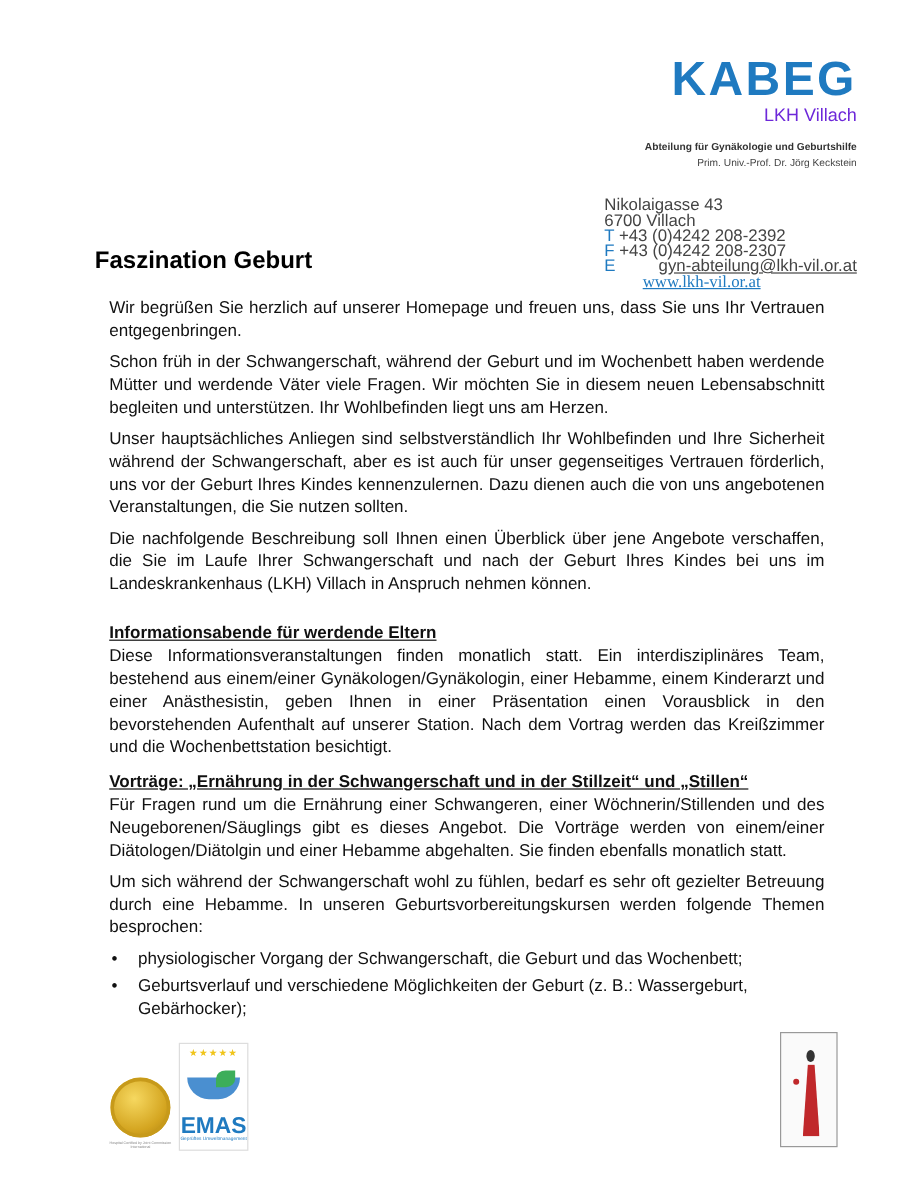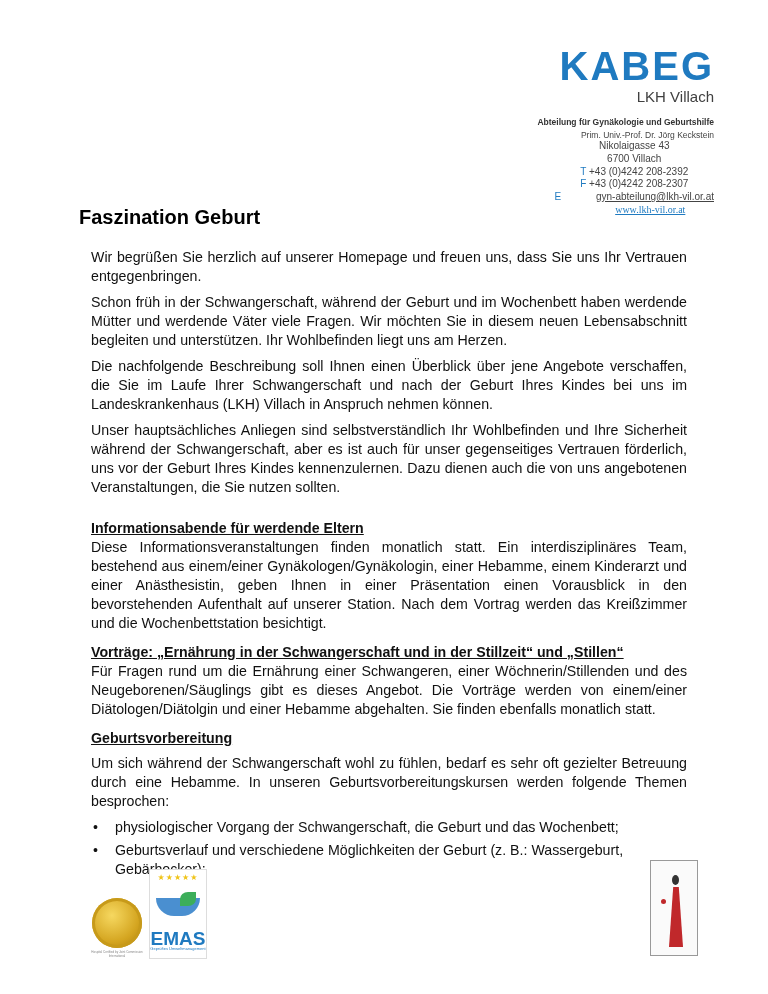--- a/index.html
+++ b/index.html
@@ -1,21 +1,21 @@
 <!DOCTYPE html>
 <html><head>
 <meta charset="utf-8">
 <style>
   html, body { margin:0; padding:0; background:#ffffff; }
   body { width:768px; height:994px; position:relative; overflow:hidden; font-family:"Liberation Sans", sans-serif; color:#000; }
   .logo { position:absolute; top:46px; right:54px; font-family:"Liberation Sans", sans-serif; font-weight:bold; font-size:40px; letter-spacing:2px; color:#1f7ac0; line-height:40px; }
-  .logo-sub { position:absolute; top:88px; right:54px; font-size:15px; color:#404040; }
+  .logo-sub { position:absolute; top:88px; right:54px; font-size:15px; color:#6d28d9; }
   .dept { position:absolute; top:116px; right:54px; font-size:8.5px; text-align:right; line-height:13px; color:#444; }
   .dept .b { font-weight:bold; color:#333; }
-  .addr { position:absolute; top:140px; right:54px; font-size:10px; text-align:center; line-height:12.8px; color:#444; }
+  .addr { position:absolute; top:164px; right:54px; font-size:14px; text-align:left; line-height:12.8px; color:#444; }
   .addr .k { color:#1f7ac0; }
   .addr a { color:#444; text-decoration:underline;padding-left:32px; }
   .addr a.web { color:#1f7ac0; font-family:"Liberation Serif", serif; }
   h1 { position:absolute; top:206px; left:79px; margin:0; font-size:20px; font-weight:bold; }
   .content { position:absolute; top:248px; left:91px; width:596px; font-size:14.2px; line-height:19px; color:#111; }
   .content p { margin:0 0 7px 0; text-align:justify; }
   .content .sec { margin-top:22px; }
   .content h2 { margin:0; font-size:14.2px; font-weight:bold; text-decoration:underline; font-family:"Liberation Sans", sans-serif; }
   .content h2.gap { margin-top:10px; }
   ul { margin:2px 0 0 0; padding:0; list-style:none; }
@@ -50,33 +50,32 @@
   <div><span class="k">F</span> <span>+43 (0)4242 208-2307</span></div>
   <div><span class="k">E</span> <a>gyn-abteilung@lkh-vil.or.at</a></div>
   <div><a class="web">www.lkh-vil.or.at</a></div>
 </div>
 
 <h1>Faszination Geburt</h1>
 
 <div class="content">
   <p>Wir begrüßen Sie herzlich auf unserer Homepage und freuen uns, dass Sie uns Ihr Vertrauen entgegenbringen.</p>
   <p>Schon früh in der Schwangerschaft, während der Geburt und im Wochenbett haben werdende Mütter und werdende Väter viele Fragen. Wir möchten Sie in diesem neuen Lebensabschnitt begleiten und unterstützen. Ihr Wohlbefinden liegt uns am Herzen.</p>
+  <p>Unser hauptsächliches Anliegen sind selbstverständlich Ihr Wohlbefinden und Ihre Sicherheit während der Schwangerschaft, aber es ist auch für unser gegenseitiges Vertrauen förderlich, uns vor der Geburt Ihres Kindes kennenzulernen. Dazu dienen auch die von uns angebotenen Veranstaltungen, die Sie nutzen sollten.</p>
   <p>Die nachfolgende Beschreibung soll Ihnen einen Überblick über jene Angebote verschaffen, die Sie im Laufe Ihrer Schwangerschaft und nach der Geburt Ihres Kindes bei uns im Landeskrankenhaus (LKH) Villach in Anspruch nehmen können.</p>
-  <p>Unser hauptsächliches Anliegen sind selbstverständlich Ihr Wohlbefinden und Ihre Sicherheit während der Schwangerschaft, aber es ist auch für unser gegenseitiges Vertrauen förderlich, uns vor der Geburt Ihres Kindes kennenzulernen. Dazu dienen auch die von uns angebotenen Veranstaltungen, die Sie nutzen sollten.</p>
 
   <div class="sec">
     <h2>Informationsabende für werdende Eltern</h2>
     <p>Diese Informationsveranstaltungen finden monatlich statt. Ein interdisziplinäres Team, bestehend aus einem/einer Gynäkologen/Gynäkologin, einer Hebamme, einem Kinderarzt und einer Anästhesistin, geben Ihnen in einer Präsentation einen Vorausblick in den bevorstehenden Aufenthalt auf unserer Station. Nach dem Vortrag werden das Kreißzimmer und die Wochenbettstation besichtigt.</p>
   </div>
   <div>
     <h2 class="gap">Vorträge: „Ernährung in der Schwangerschaft und in der Stillzeit“ und „Stillen“</h2>
     <p>Für Fragen rund um die Ernährung einer Schwangeren, einer Wöchnerin/Stillenden und des Neugeborenen/Säuglings gibt es dieses Angebot. Die Vorträge werden von einem/einer Diätologen/Diätolgin und einer Hebamme abgehalten. Sie finden ebenfalls monatlich statt.</p>
   </div>
   <div>
-    <h2 class="gap" style="margin-bottom:6px">Geburtsvorbereitung</h2>
     <p>Um sich während der Schwangerschaft wohl zu fühlen, bedarf es sehr oft gezielter Betreuung durch eine Hebamme. In unseren Geburtsvorbereitungskursen werden folgende Themen besprochen:</p>
     <ul>
       <li>physiologischer Vorgang der Schwangerschaft, die Geburt und das Wochenbett;</li>
       <li>Geburtsverlauf und verschiedene Möglichkeiten der Geburt (z. B.: Wassergeburt, Gebärhocker);</li>
     </ul>
   </div>
 </div>
 
 <div class="seal"></div>
 <div class="seal-cap">Hospital Certified by Joint Commission International</div>

